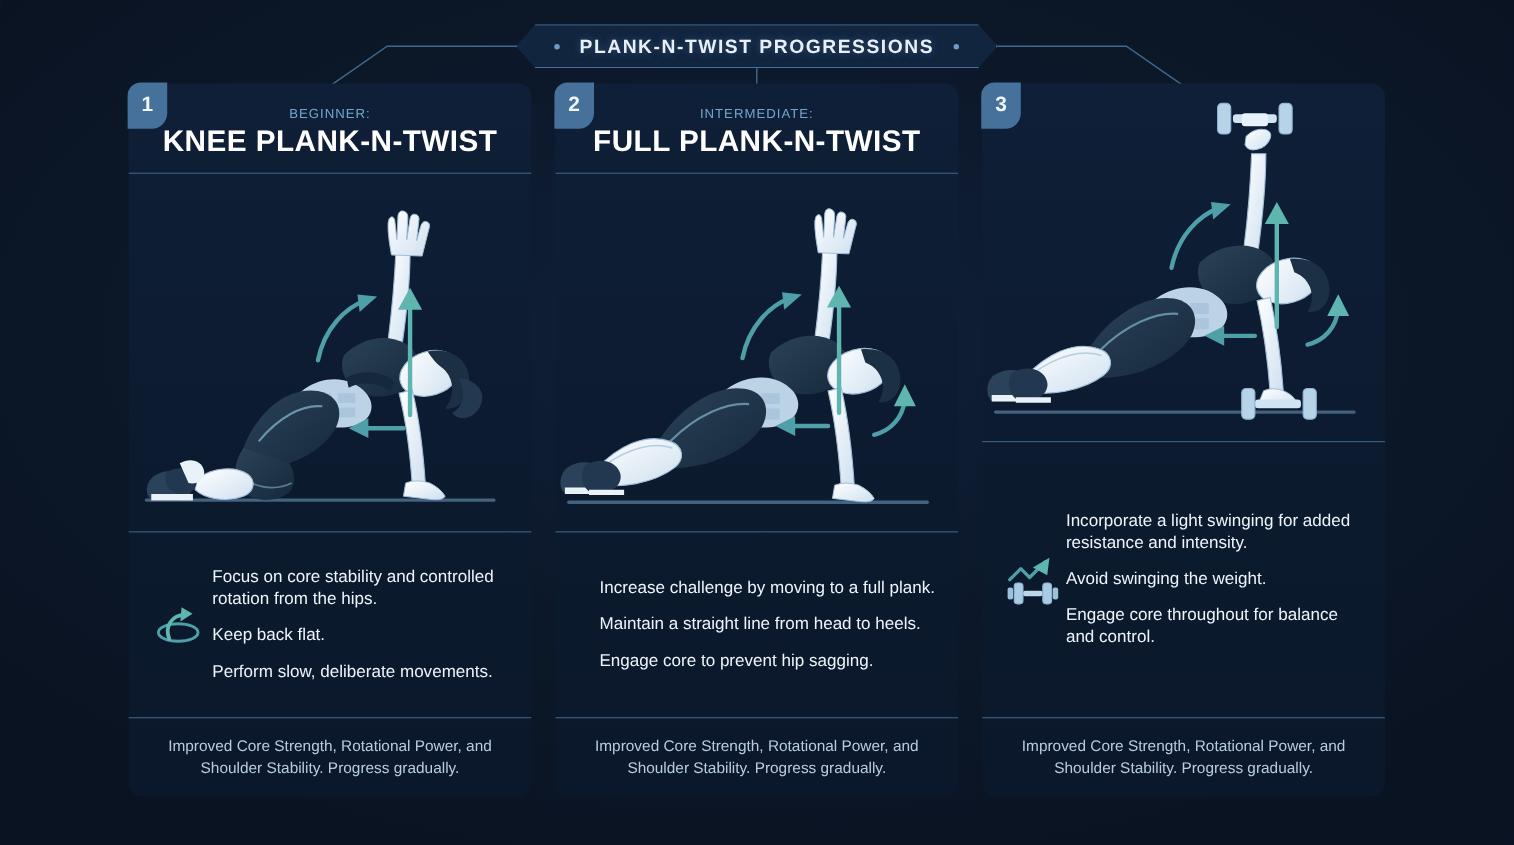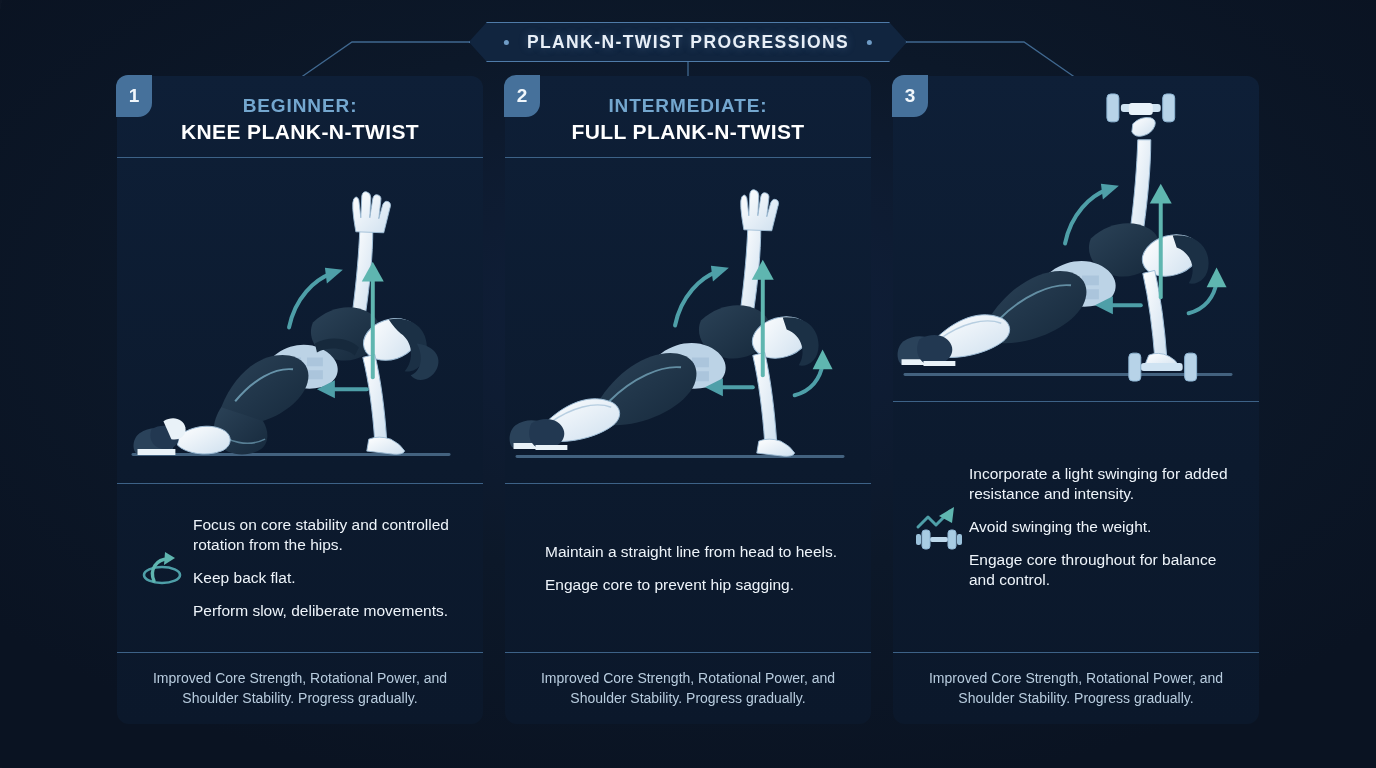--- a/index.html
+++ b/index.html
@@ -72,24 +72,24 @@
     color:#f1f7fc; font-size:19px; font-weight:bold;
     z-index:3;
   }
   .card-head {
     height:82px;
     display:flex; flex-direction:column; align-items:center; justify-content:center;
     border-bottom:1.5px solid #3d6287;
     padding-top:6px;
   }
   .level {
-    color:#74a7cf; font-size:19px; font-weight:bold; letter-spacing:.9px;
+    color:#74a7cf; font-size:12px; font-weight:normal; letter-spacing:.9px;
   }
   .name {
-    color:#ffffff; font-size:21px; font-weight:bold; letter-spacing:.4px;
+    color:#ffffff; font-size:27px; font-weight:bold; letter-spacing:.4px;
     margin-top:3px; white-space:nowrap;
   }
 
   .figure-area {
     position:relative;
     height:326px;
     border-bottom:1.5px solid #3d6287;
     overflow:hidden;
   }
   .figure-area svg { display:block; width:100%; height:100%; }
@@ -295,20 +295,21 @@
           <g stroke="#4e9fa8" fill="none" stroke-width="4" stroke-linecap="round">
             <path d="M290 238 C306 234 316 222 318 206"></path>
           </g>
           <path d="M318 192 l10 20 h-20 z" fill="#5fb6b0"></path>
         </svg>
       </div>
 
       <div class="tips">
         <div class="tip-icon empty"></div>
         <div class="tip-list">
+          <div class="tip">Increase challenge by moving to a full plank.</div>
           <div class="tip">Maintain a straight line from head to heels.</div>
           <div class="tip">Engage core to prevent hip sagging.</div>
         </div>
       </div>
 
       <div class="footer">
         <div class="footer-text">Improved Core Strength, Rotational Power, and Shoulder Stability. Progress gradually.</div>
       </div>
     </div>
 

